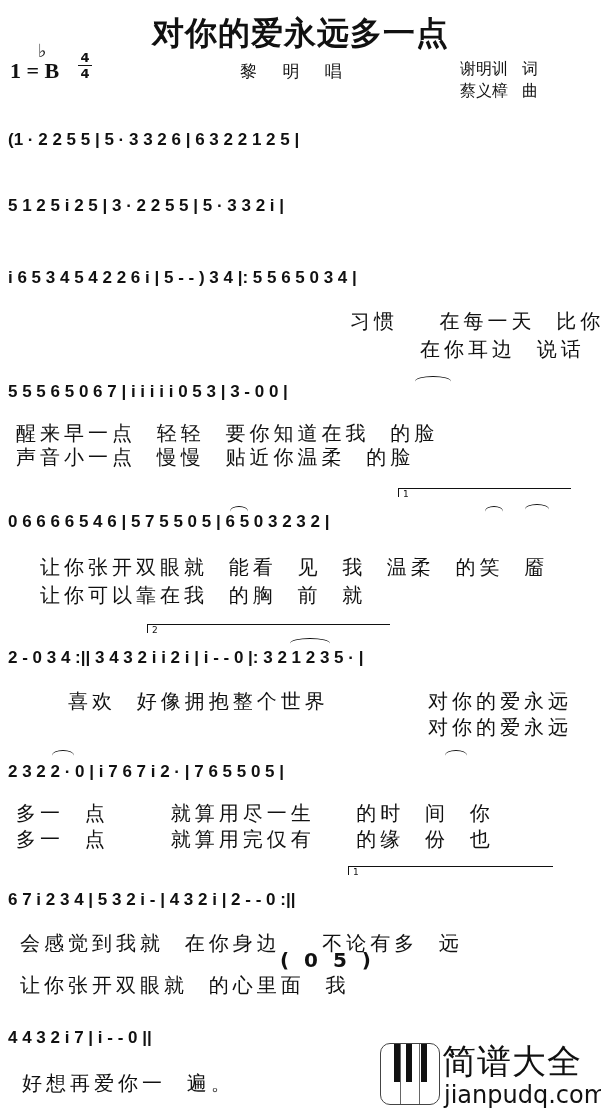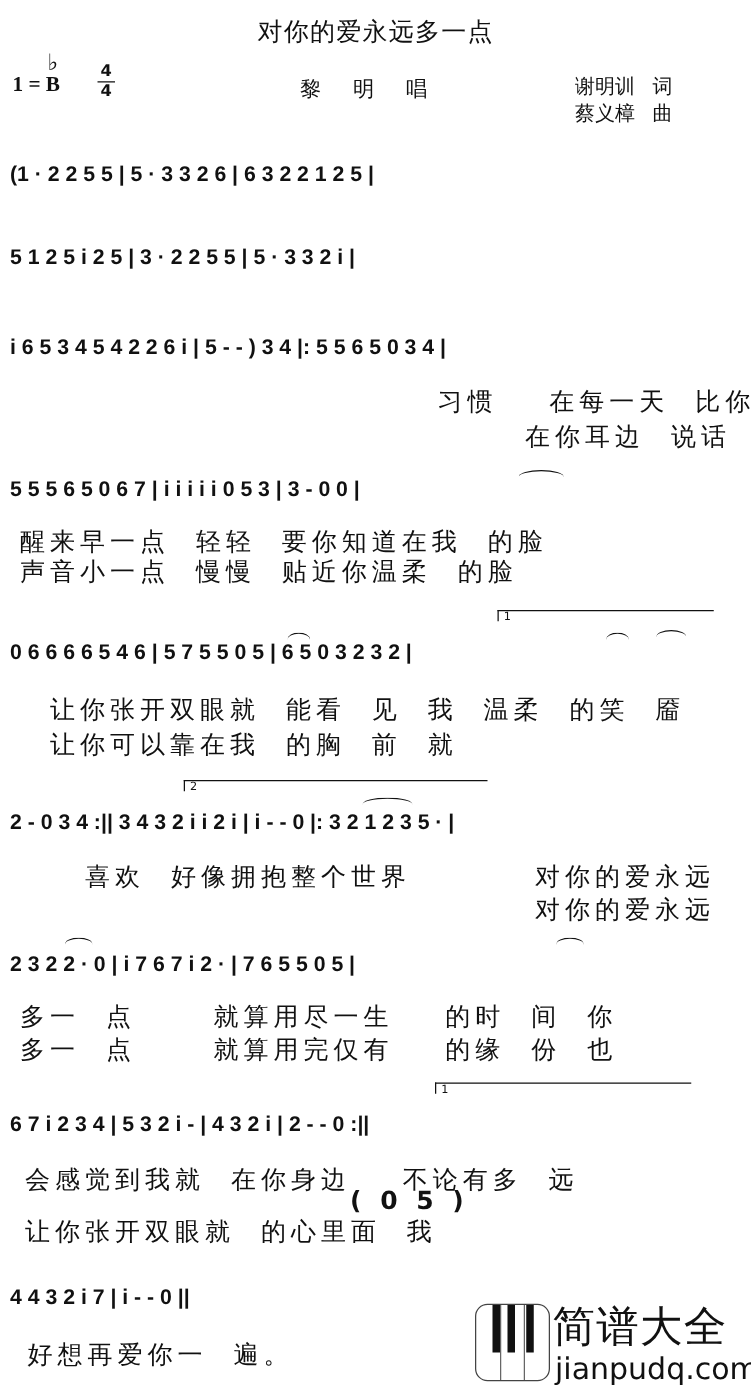--- a/index.html
+++ b/index.html
@@ -1,20 +1,20 @@
 <!DOCTYPE html>
 <html><head>
 <meta charset="utf-8">
 <style>
   html, body { margin:0; padding:0; background:#ffffff; }
   body { width:601px; height:1108px; position:relative; overflow:hidden;
          font-family:"DejaVu Sans", sans-serif; color:#111; }
   .title { position:absolute; left:0; width:601px; top:12px; text-align:center;
-           font-size:20px; font-weight:normal; letter-spacing:1px; }
-  .key { position:absolute; left:10px; top:58px; font-size:17px; font-weight:bold; font-family:"Liberation Serif", serif; }
+           font-size:32px; font-weight:bold; letter-spacing:1px; }
+  .key { position:absolute; left:10px; top:58px; font-size:22px; font-weight:bold; font-family:"Liberation Serif", serif; }
   .flat { position:absolute; left:38px; top:40px; font-size:18px; font-family:"DejaVu Serif", serif; }
   .meter { position:absolute; left:78px; top:50px; font-size:13px; font-weight:bold; text-align:center; line-height:15px; width:14px; }
   .meter .bar { border-top:1.5px solid #111; }
   .singer { position:absolute; left:240px; top:60px; font-size:17px; letter-spacing:10px; }
   .credits { position:absolute; left:460px; top:58px; font-size:16px; line-height:22px; }
   .credits span.r { margin-left:14px; }
 
   .row { position:absolute; left:0; width:503px; height:40px; }
   .notes { position:absolute; left:8px; right:10px; top:0; height:30px;
            font-family:"Liberation Sans", sans-serif; font-weight:bold; font-size:17px;

